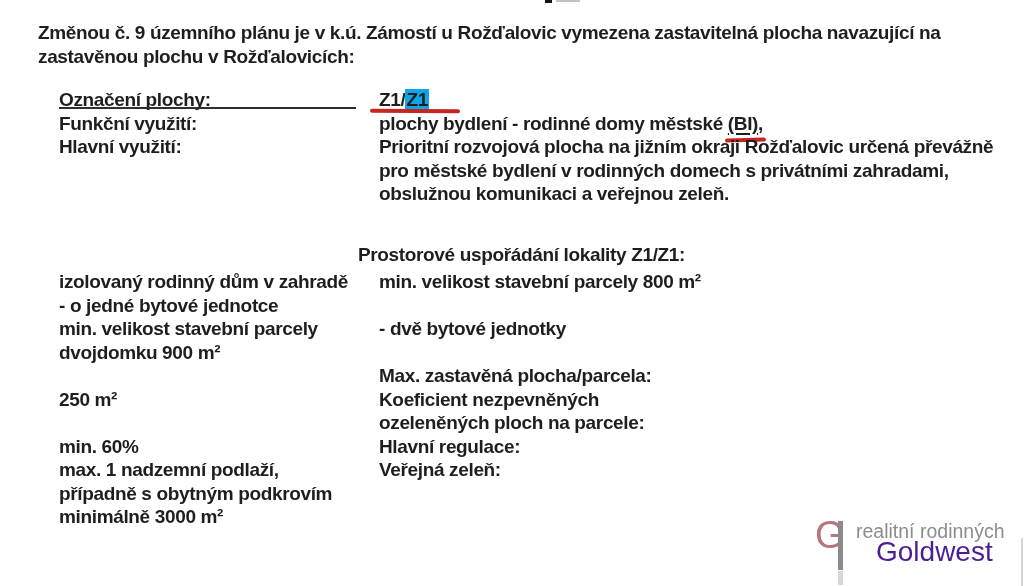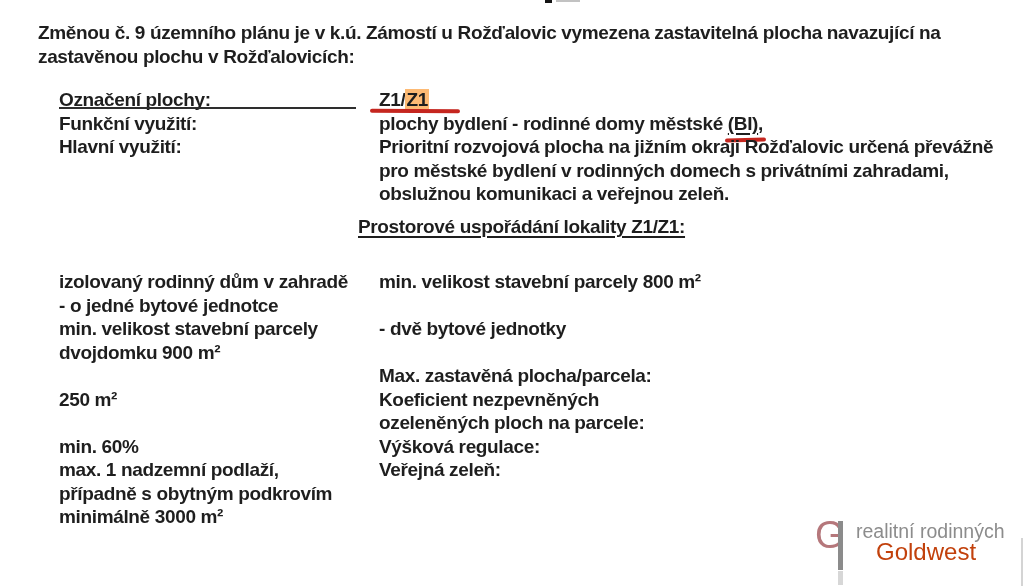--- a/index.html
+++ b/index.html
@@ -11,36 +11,36 @@
   
   .top-mark{position:absolute;left:545px;top:0;width:7px;height:3px;background:#141414;}
   .top-mark2{position:absolute;left:556px;top:0;width:24px;height:2px;background:#c2c2c2;}
   .edge-line{position:absolute;right:1px;bottom:0;width:2px;height:48px;background:#d4d4d4;}
 
   .intro{position:absolute;top:21px;left:38px;width:965px;}
 
   .defs{position:absolute;top:88px;left:38px;display:grid;grid-template-columns:320px 652px;}
   .cell{position:relative;margin-left:21px;}
   .label-ruled::after{content:"";position:absolute;left:0;right:2px;bottom:3px;height:2px;background:#2e2e2e;}
-  .hl{background:#fdba74;padding:0 1px;text-align:center;}
+  .hl{background:#0ea5e9;padding:0 1px;text-align:center;}
   .des-value{position:relative;}
   .red-line-z1{position:absolute;left:-9px;top:21px;width:90px;height:4px;background:#c5261f;transform:rotate(0.4deg);border-radius:2px;}
   .bi{position:relative;text-decoration:underline;text-decoration-thickness:2px;text-underline-offset:3px;}
   .bi::after{content:"";position:absolute;left:-3px;right:-8px;bottom:-8px;height:4px;background:#c5261f;transform:rotate(-1.5deg);border-radius:2px;}
 
-  .section-heading{position:absolute;top:215px;left:358px;text-decoration:underline;text-decoration-thickness:2px;text-underline-offset:3px;}
+  .section-heading{position:absolute;top:243px;left:358px;text-decoration-thickness:2px;text-underline-offset:3px;}
 
   .specs{position:absolute;top:270px;left:38px;display:grid;grid-template-columns:320px 652px;}
 
   
   .logo{position:absolute;left:810px;top:517px;width:214px;height:69px;font-weight:400;letter-spacing:0;}
   .logo-g{position:absolute;left:5px;top:0px;font-size:38px;line-height:36px;color:#b5777b;}
   .logo-bar{position:absolute;left:28px;top:4px;width:5px;height:49px;background:#8b8b8b;}
   .logo-l1{position:absolute;left:46px;top:3px;font-size:19.5px;color:#8c8c8c;white-space:nowrap;}
-  .logo-l2{position:absolute;left:66px;top:23px;font-size:24px;color:#c2410c;white-space:nowrap;}
+  .logo-l2{position:absolute;left:66px;top:23px;font-size:28px;color:#4c1d95;white-space:nowrap;}
   .logo-bar-refl{position:absolute;left:28px;top:54px;width:5px;height:14px;background:#8b8b8b;opacity:0.35;}
 </style>
 </head>
 <body>
 
 <div class="top-mark"></div>
 <div class="top-mark2"></div>
 <div class="edge-line"></div>
 
 <div class="intro">Změnou č. 9 územního plánu je v k.ú. Zámostí u Rožďalovic vymezena zastavitelná plocha navazující na zastavěnou plochu v Rožďalovicích:</div>
@@ -70,21 +70,21 @@
   <div class="cell"></div>
   <div class="cell">min. velikost stavební parcely dvojdomku 900 m²</div>
   <div class="cell">- dvě bytové jednotky</div>
   <div class="cell"></div>
   <div class="cell">Max. zastavěná plocha/parcela:</div>
   <div class="cell">250 m²</div>
   <div class="cell">Koeficient nezpevněných</div>
   <div class="cell"></div>
   <div class="cell">ozeleněných ploch na parcele:</div>
   <div class="cell">min. 60%</div>
-  <div class="cell">Výšková regulace:</div>
+  <div class="cell">Hlavní regulace:</div>
   <div class="cell">max. 1 nadzemní podlaží, případně s obytným podkrovím</div>
   <div class="cell">Veřejná zeleň:</div>
   <div class="cell">minimálně 3000 m²</div>
 </div>
 
 <div class="logo">
   <div class="logo-g">G</div>
   <div class="logo-bar"></div>
   <div class="logo-bar-refl"></div>
   <div class="logo-l1">realitní rodinných</div>

